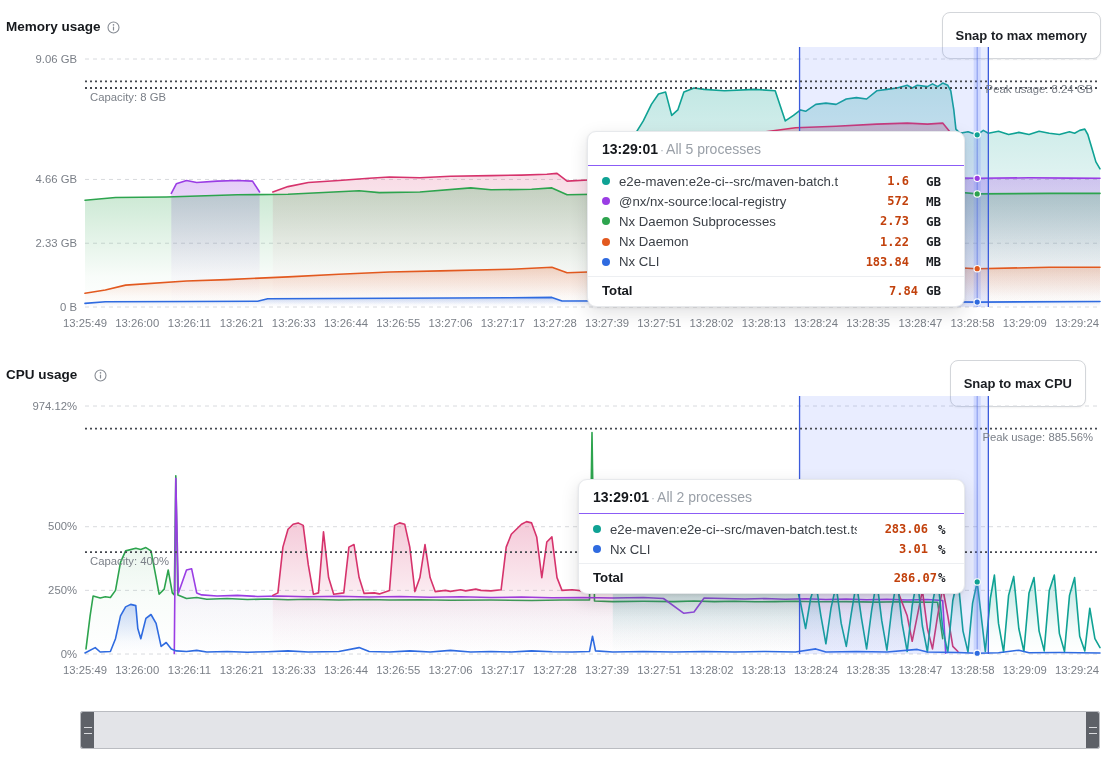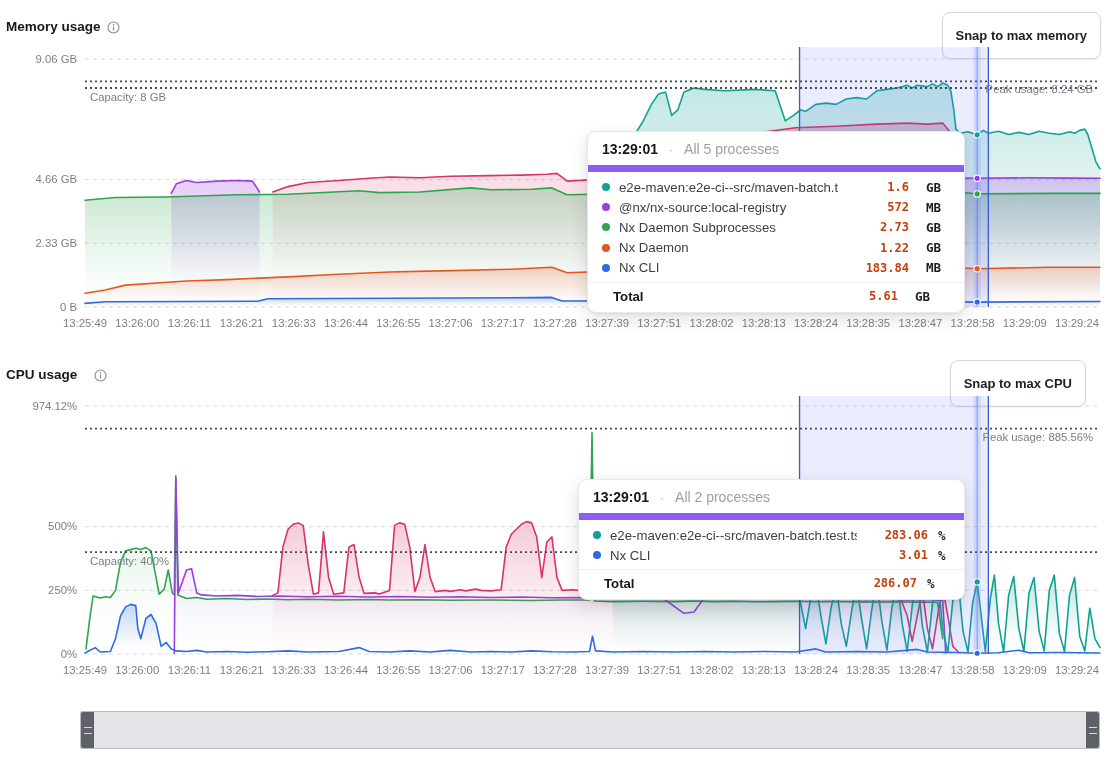--- a/index.html
+++ b/index.html
@@ -8,35 +8,35 @@
   svg{display:block;position:absolute;left:0;}
   svg text{font-family:"Liberation Sans",sans-serif;}
   .section-title{position:absolute;display:flex;align-items:center;gap:6px;
       font-size:13.5px;font-weight:700;color:#15181c;}
   .info-icon{display:inline-flex;margin-top:1px;}
   .snap-btn{position:absolute;background:#fff;border:1px solid #d3d6da;border-radius:8px;
       padding:15px 13px;font-size:13px;font-weight:700;color:#1b1e23;cursor:pointer;
       box-shadow:0 1px 2px rgba(0,0,0,0.05);font-family:"Liberation Sans",sans-serif;}
   .tt{position:absolute;background:#fff;border:1px solid #e7e9ec;border-radius:9px;
       box-shadow:0 6px 18px rgba(20,24,34,0.13),0 1px 3px rgba(20,24,34,0.08);z-index:5;}
-  .tt-header{display:flex;align-items:baseline;gap:11px;padding:9px 14px 8px;
-      border-bottom:7px solid #8b5cf6;}
+  .tt-header{display:flex;align-items:baseline;gap:2px;padding:9px 14px 8px;
+      border-bottom:1px solid #8b5cf6;}
   .tt-time{font-size:14px;font-weight:700;color:#15181c;}
   .tt-sep{font-size:12px;color:#aab0b8;}
   .tt-sub{font-size:14px;color:#9aa0a8;}
   .tt-rows{padding:5px 0 4px;}
   .tt-row{display:flex;align-items:center;gap:9px;padding:2.6px 14px;}
   .tt-dot{width:8px;height:8px;border-radius:50%;flex:0 0 auto;}
   .tt-name{flex:1;font-size:13.2px;color:#3b4047;white-space:nowrap;overflow:hidden;}
   .tt-val{font-family:"DejaVu Sans Mono",monospace;font-size:12px;font-weight:700;
       color:#c2410c;text-align:right;min-width:62px;}
   .tt-unit{font-family:"DejaVu Sans Mono",monospace;font-size:12.6px;color:#1b1e23;
       width:24px;margin-left:8px;font-weight:700;}
   .tt.cpu .tt-unit{width:12px;margin-left:1px;}
-  .tt-total{display:flex;align-items:flex-start;gap:9px;padding:6px 25px 8px;
+  .tt-total{display:flex;align-items:flex-end;padding:6px 14px 8px;
       border-top:1px solid #edeff2;}
   .tt-total .tt-name{font-weight:700;color:#15181c;}
   .tt-total .tt-val,.tt-total .tt-unit{font-weight:800;}
   .brush{position:absolute;left:80px;top:711px;width:1020px;height:38px;
       border:1px solid #babcc1;border-radius:2px;background:#e3e4e8;box-sizing:border-box;}
   .brush-handle{position:absolute;top:0;width:13px;height:36px;background:#5e6168;
       display:flex;align-items:center;justify-content:center;cursor:ew-resize;}
   .brush-handle.left{left:0;border-radius:2px 0 0 2px;}
   .brush-handle.right{right:0;border-radius:0 2px 2px 0;}
   .grip{width:8px;height:5px;border-top:1.6px solid #dadbdf;border-bottom:1.6px solid #dadbdf;}
@@ -278,21 +278,21 @@
         </div>
         <div class="tt-row">
           <span class="tt-dot" style="background: rgb(47, 107, 224);"></span>
           <span class="tt-name">Nx CLI</span>
           <span class="tt-val">183.84</span>
           <span class="tt-unit">MB</span>
         </div>
       </div>
     <div class="tt-total">
       <span class="tt-name">Total</span>
-      <span class="tt-val">5.61</span>
+      <span class="tt-val">7.84</span>
       <span class="tt-unit">GB</span>
     </div>
   </div>
 
   <div class="tt cpu" style="left:578px;top:479px;width:385px;">
     <div class="tt-header">
       <span class="tt-time">13:29:01</span>
       <span class="tt-sep">·</span>
       <span class="tt-sub">All 2 processes</span>
     </div>

